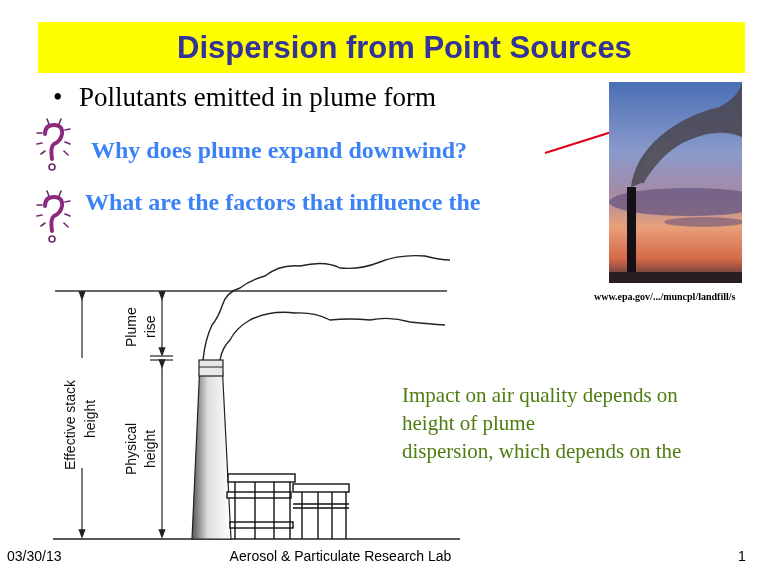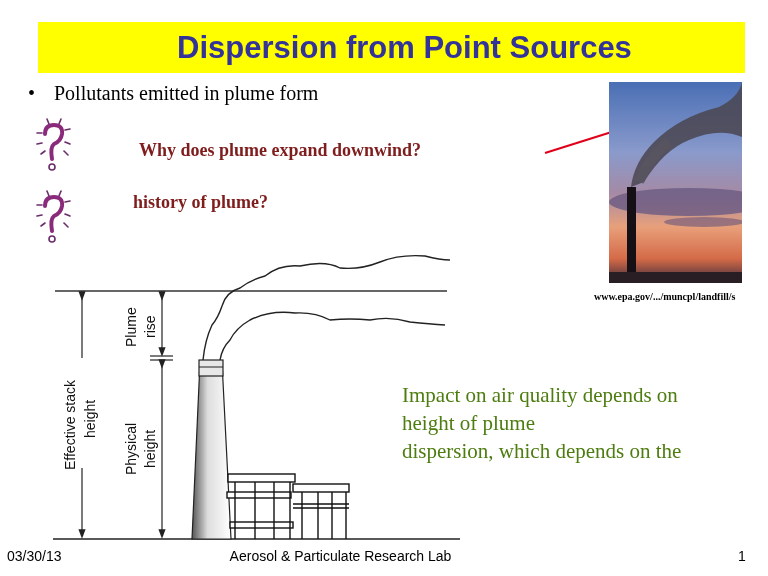--- a/index.html
+++ b/index.html
@@ -2,24 +2,24 @@
 <html><head>
 <meta charset="utf-8">
 <style>
   html, body { margin:0; padding:0; }
   body { width:768px; height:576px; background:#ffffff; position:relative; overflow:hidden;
          font-family:"Liberation Serif", serif; }
   .abs { position:absolute; }
   .title-bar { left:38px; top:22px; width:707px; height:51px; background:#ffff00; }
   .title-text { left:38px; top:22px; width:733px; height:51px; line-height:51px; text-align:center;
                 font-family:"Liberation Sans", sans-serif; font-weight:bold; font-size:31px; color:#333399; }
-  .bullet { left:28px; top:82px; font-size:20px; color:#000; white-space:nowrap; }
+  .bullet { left:53px; top:82px; font-size:27px; color:#000; white-space:nowrap; }
   .bullet .dot { display:inline-block; width:26px; }
   .q-icon { width:40px; height:60px; }
-  .q-text { color:#7f1d1d; font-weight:bold; font-size:18px; line-height:26px;margin-left:48px; }
+  .q-text { color:#3b82f6; font-weight:bold; font-size:24px; line-height:26px; }
   .photo { left:609px; top:82px; width:133px; height:201px; }
   .caption { left:594px; top:289px; font-size:10px; font-weight:bold; color:#000; line-height:16px; width:174px; word-break:break-all; }
   .impact { left:402px; top:381px; width:380px; font-size:21px; line-height:28px; color:#4d7c0f; }
   .footer { top:548px; font-size:14px; color:#000; font-family:Liberation Sans, sans-serif; }
 </style>
 </head>
 <body>
 
 <div class="abs title-bar"></div>
 <div class="abs title-text">Dispersion from Point Sources</div>
@@ -60,21 +60,21 @@
         <line x1="32" y1="25" x2="37" y2="27"></line>
       <line x1="8" y1="37" x2="12" y2="34"></line>
         <line x1="31" y1="34" x2="35" y2="38"></line>
     </g>
     <path d="M12 17 Q12 8 21 8 Q30 8 29 17 Q28 24 21 27 Q17 30 19 42" fill="none" stroke="#8a2a7a" stroke-width="4" stroke-linecap="round"></path>
     <circle cx="21" cy="14" r="2" fill="#fff"></circle>
     <circle cx="19" cy="50" r="3" fill="#fff" stroke="#6b2c6b" stroke-width="1.6"></circle>
   </svg>
 </div>
 <div class="abs q-text" style="left:85px;top:189px;">
-  <div>history of plume?</div>
+  <div>What are the factors that influence the</div>
 </div>
 
 <svg class="abs" style="left:540px;top:118px;" width="90" height="40">
   <line x1="5" y1="35" x2="78" y2="12" stroke="#e0001a" stroke-width="2.2"></line>
   <polygon points="86,9 74,8 78,18" fill="#e0001a"></polygon>
 </svg>
 
 <div class="abs photo">
   <svg width="133" height="201" viewBox="0 0 133 201">
     <defs>

